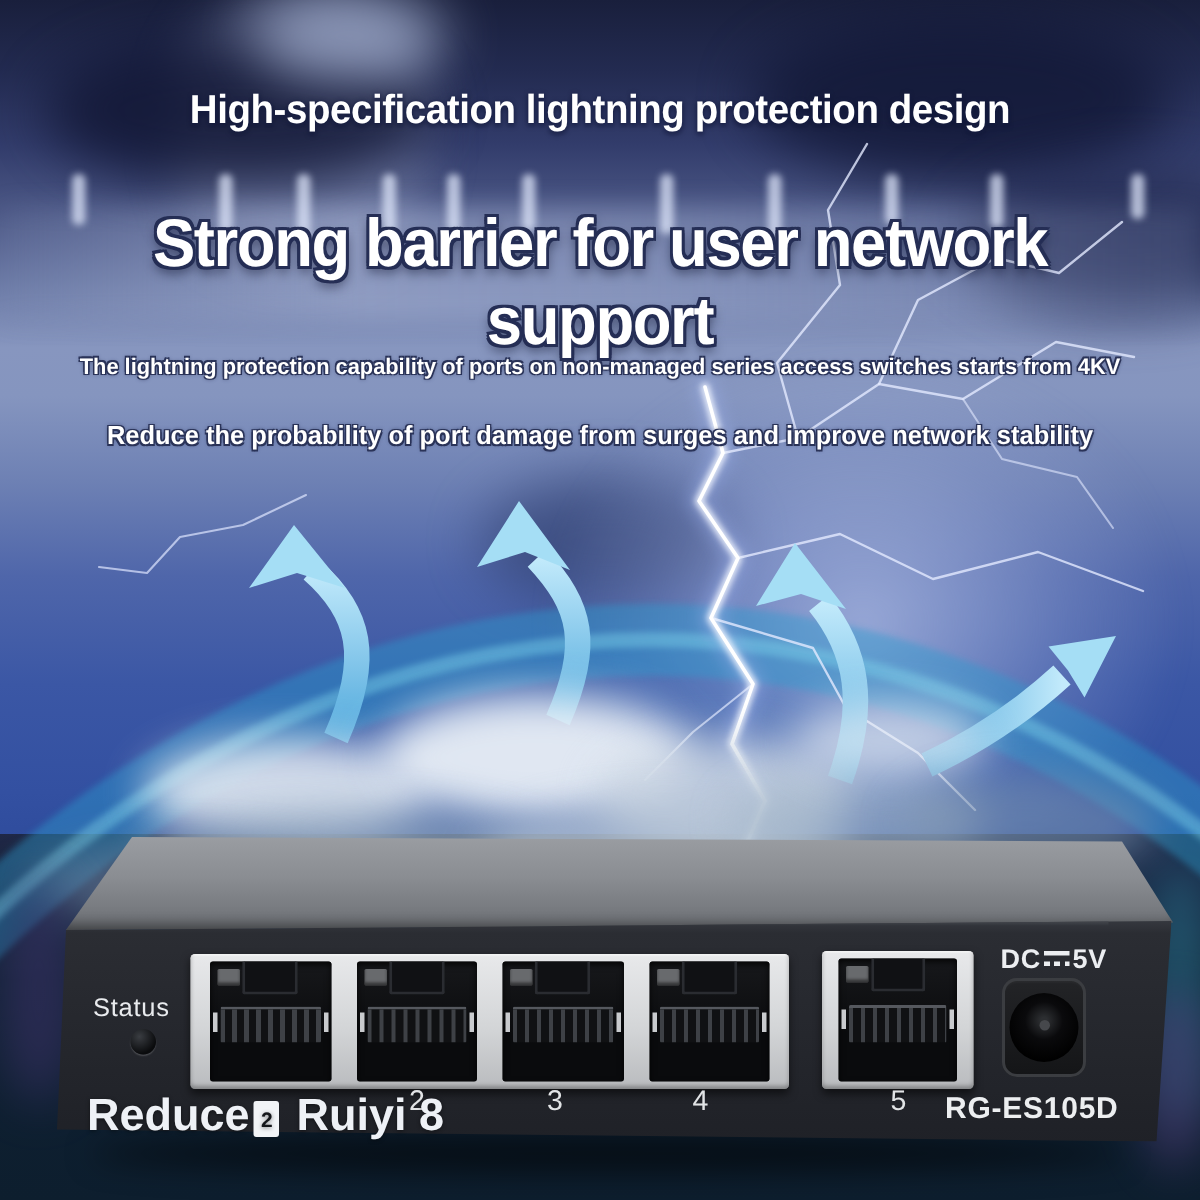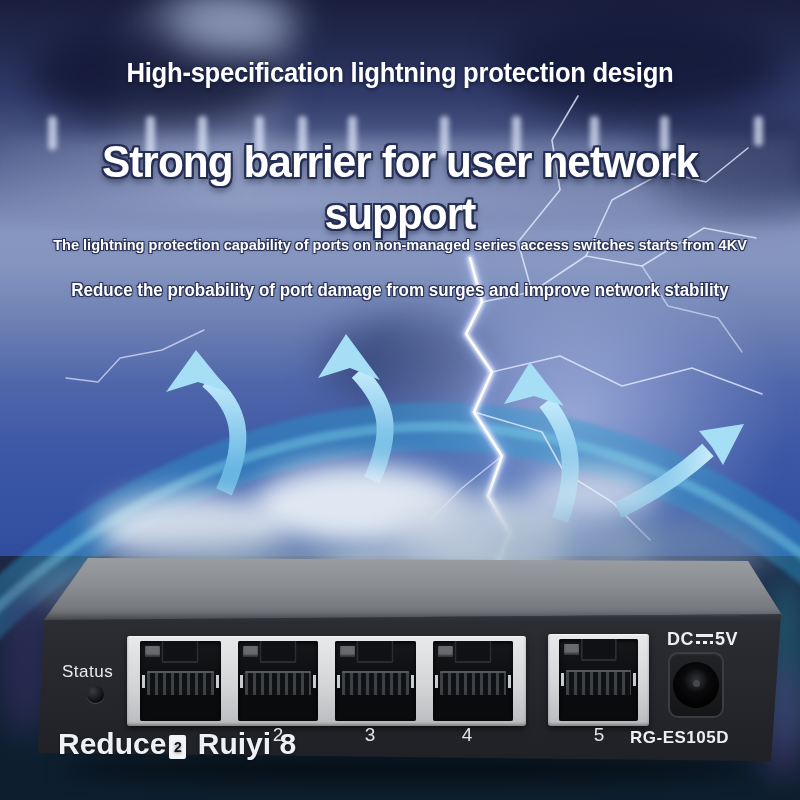--- a/index.html
+++ b/index.html
@@ -77,21 +77,21 @@
   .dc-sym{display:inline-block;width:19px;height:12px;position:relative;margin:0 1px;}
   .dc-sym::before{content:"";position:absolute;left:1px;right:1px;top:1px;height:3px;background:#eceef1;}
   .dc-sym::after{content:"";position:absolute;left:1px;right:1px;bottom:1px;height:3px;
     background:repeating-linear-gradient(90deg,#eceef1 0 4px,transparent 4px 7px);}
   .dc-jack{left:630px;top:42px;width:56px;height:66px;border-radius:10px;
     background:linear-gradient(180deg,#232427,#141517);
     box-shadow:inset 0 0 0 2px #3b3d41,inset 0 2px 3px rgba(255,255,255,.08);}
   .dc-hole{left:5px;top:10px;width:46px;height:46px;border-radius:50%;position:absolute;
     background:radial-gradient(circle at 50% 40%,#2c2e31 6%,#0a0a0c 35%,#000 75%);}
   .dc-pin{left:20px;top:18px;width:7px;height:7px;border-radius:50%;position:absolute;background:#46484c;}
-  .model{left:592px;top:118px;color:#eceef0;font-size:17px;font-weight:700;letter-spacing:.5px;}
+  .model{left:592px;top:118px;color:#eceef0;font-size:20px;font-weight:700;letter-spacing:.5px;}
   .sw-shadow{left:60px;top:756px;width:690px;height:26px;border-radius:50%;
     background:rgba(0,0,0,.55);filter:blur(10px);}
 
   
   .watermark{left:58px;top:727px;color:#eef1f6;font-size:30px;font-weight:600;
     text-shadow:0 1px 3px rgba(0,0,0,.45);}
   .wm-box{display:inline-block;width:17px;height:24px;background:#f2f4f7;color:#14161a;
     font-size:14px;font-weight:700;text-align:center;line-height:24px;border-radius:2px;
     margin:0 3px;vertical-align:2px;}
 </style>

